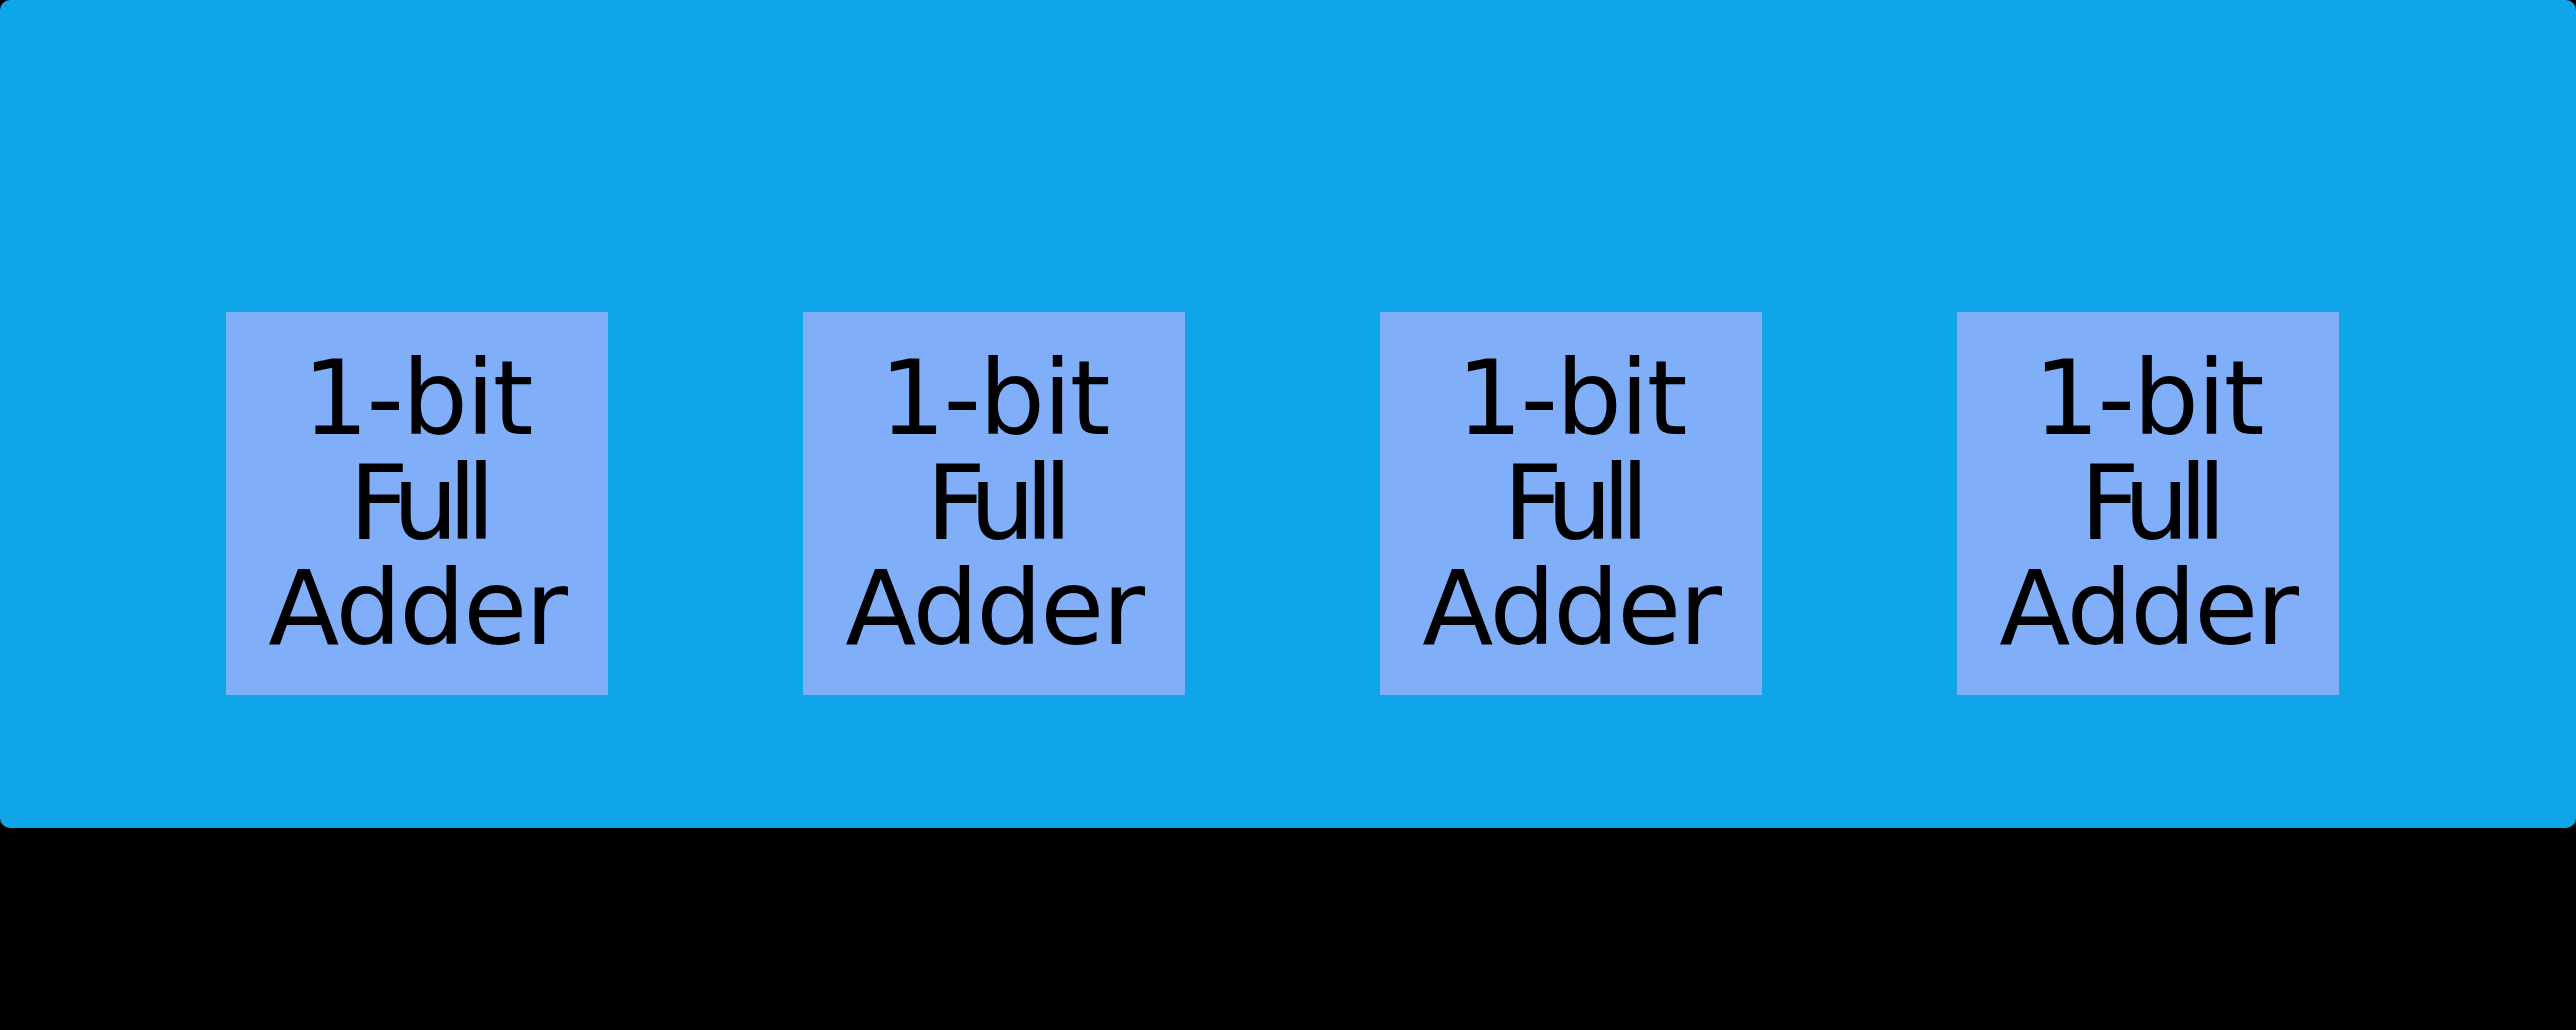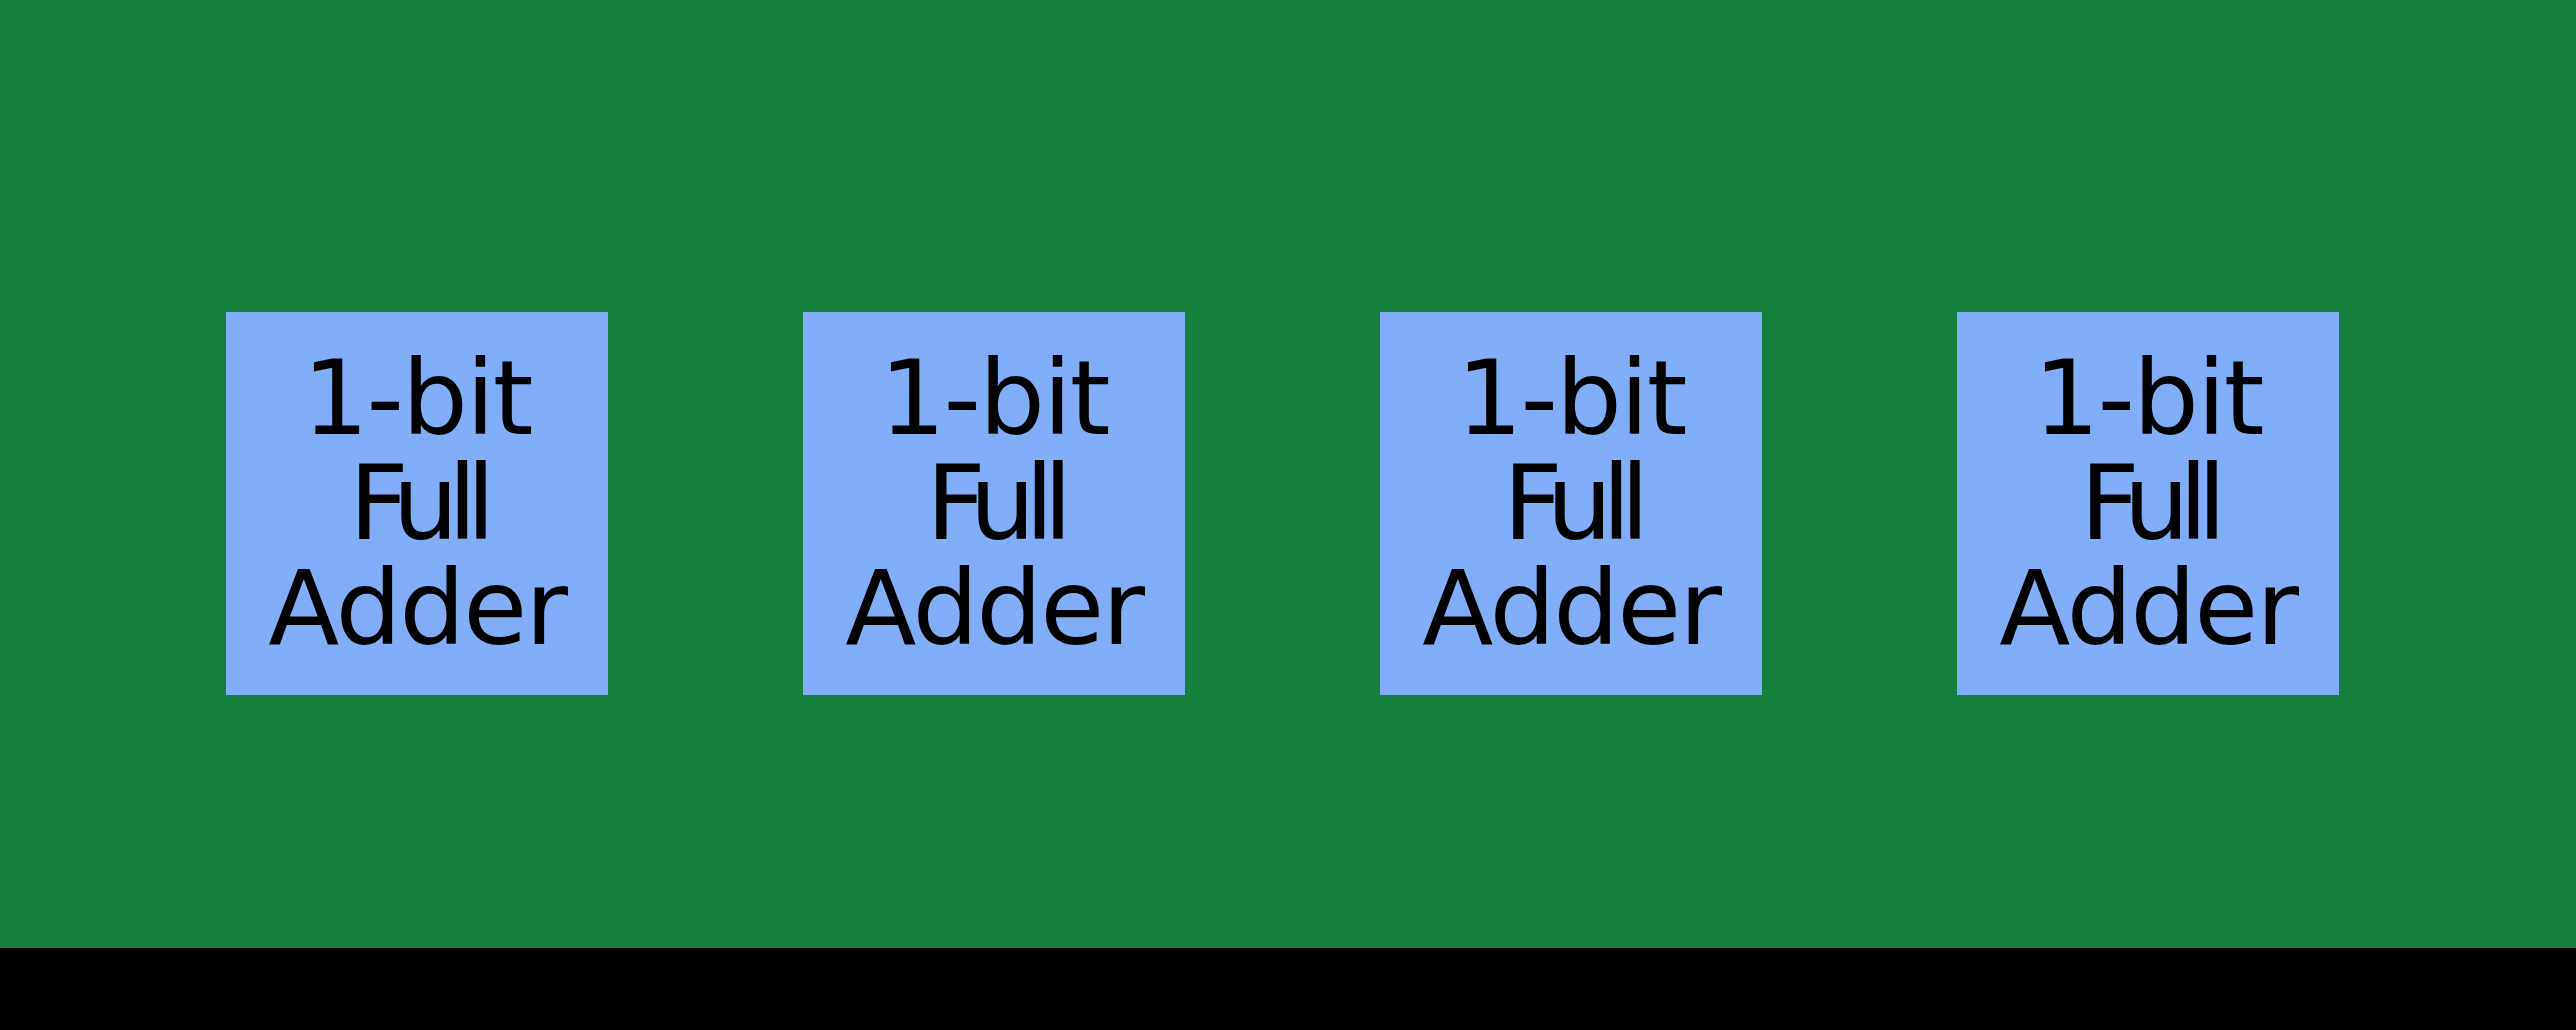--- a/index.html
+++ b/index.html
@@ -6,23 +6,24 @@
     margin: 0;
     padding: 0;
     width: 2576px;
     height: 1030px;
     background: #000000;
     overflow: hidden;
   }
   .canvas {
     position: relative;
     width: 2576px;
-    height: 948px;
-    background: #15803d;
+    height: 828px;
+    background: #0ea5e9;
     font-family: "DejaVu Sans", sans-serif;
+    border-radius: 10px;
   }
   .adder-block {
     position: absolute;
     top: 312px;
     width: 382px;
     height: 383px;
     background: #80AEF8;
     color: #000000;
     display: flex;
     flex-direction: column;

